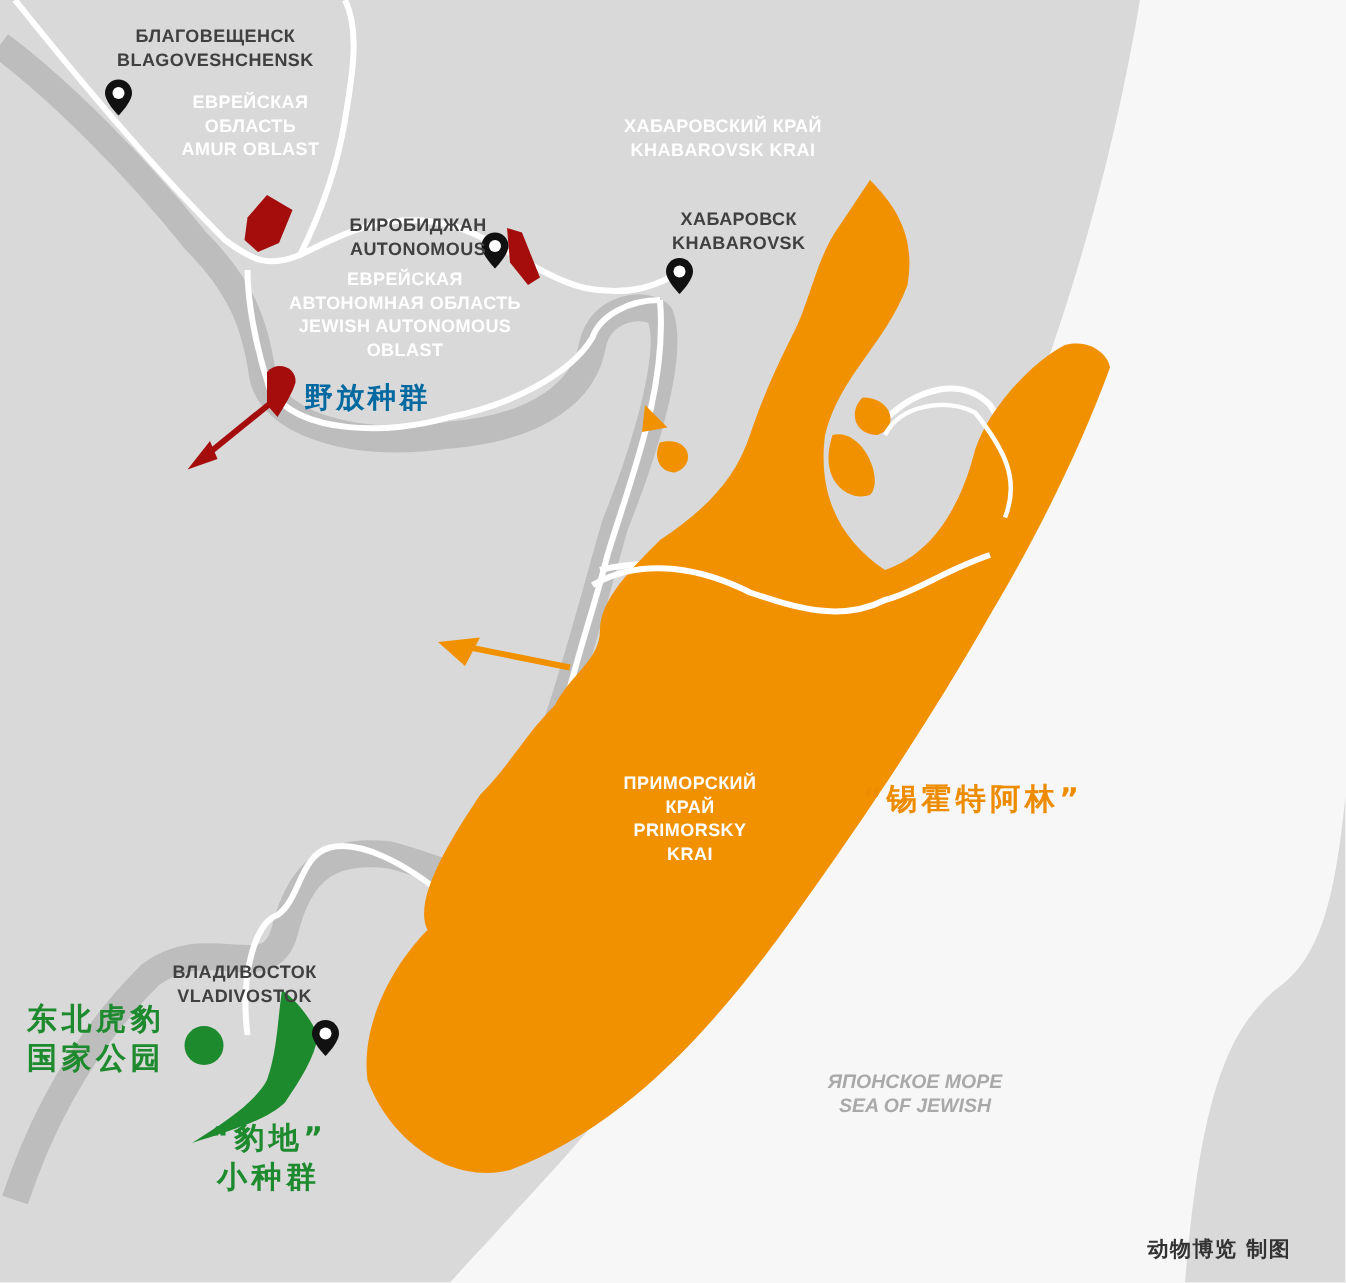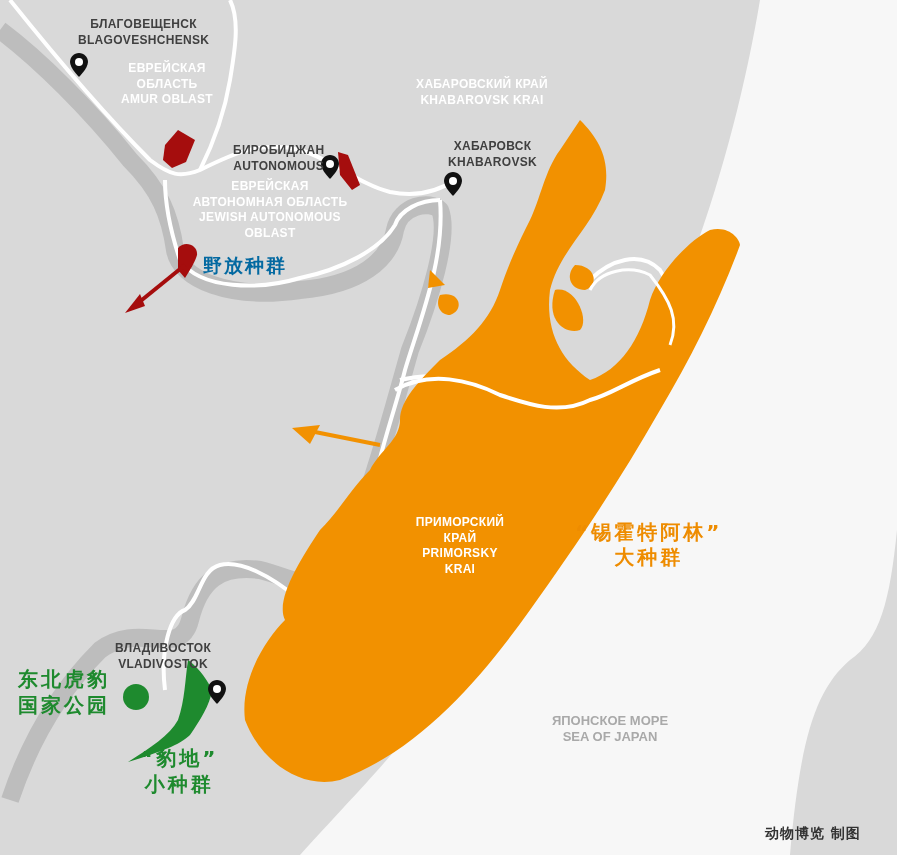--- a/index.html
+++ b/index.html
@@ -1,23 +1,23 @@
 <!DOCTYPE html>
 <html><head>
 <meta charset="utf-8">
 <style>
   html, body { margin:0; padding:0; }
   body { width:897px; height:855px; position:relative; overflow:hidden; background:#f7f7f7; font-family:"Liberation Sans", sans-serif; }
   #map { position:absolute; left:0; top:0; }
   .lbl { position:absolute; text-align:center; font-weight:bold; line-height:1.3; white-space:nowrap; }
   .city { color:#404040; font-size:12px; letter-spacing:0.3px; text-align:center; }
   .region { color:#ffffff; font-size:12px; letter-spacing:0.3px; }
-  .sea { color:#a9a9a9; font-size:13px; line-height:1.25; }
+  .sea { color:#a9a9a9; font-size:13px; font-style:italic; line-height:1.25; }
   .cn-red { color:#0369a1; font-size:19px; font-family:"DejaVu Sans", sans-serif; letter-spacing:2px; font-weight:bold; }
-  .cn-orange { color:#ee8c00; font-size:20px; font-family:"DejaVu Sans", sans-serif; letter-spacing:3px; text-align:center; line-height:1.25; font-weight:bold;}
+  .cn-orange { color:#ee8c00; font-size:20px; font-family:"DejaVu Sans", sans-serif; letter-spacing:3px; text-align:right; line-height:1.25; font-weight:bold;}
   .cn-green { color:#1e8a2e; font-size:20px; font-family:"DejaVu Sans", sans-serif; letter-spacing:3px; text-align:center; line-height:1.3; font-weight:bold;}
   .credit { color:#333; font-size:14px; font-family:"DejaVu Sans", sans-serif; font-weight:bold; letter-spacing:1px; }
 </style>
 </head>
 <body>
 
 <svg id="map" width="897" height="855" viewBox="0 0 897 855" xmlns="http://www.w3.org/2000/svg">
 
   <rect x="0" y="0" width="897" height="855" fill="#f7f7f7"></rect>
 
@@ -109,28 +109,27 @@
 </div>
 <div class="lbl region" style="left:405px; top:515px; width:110px;">
   <div>ПРИМОРСКИЙ</div>
   <div>КРАЙ</div>
   <div>PRIMORSKY</div>
   <div>KRAI</div>
 </div>
 
 <div class="lbl sea" style="left:540px; top:713px; width:140px;">
   <div>ЯПОНСКОЕ МОРЕ</div>
-  <div>SEA OF JAPAN</div>
+  <div>SEA OF JEWISH</div>
 </div>
 
 <div class="lbl cn-red" style="left:203px; top:253px;">野放种群</div>
 
 <div class="lbl cn-orange" style="left:575px; top:520px;">
   <div>“锡霍特阿林”</div>
-  <div>大种群</div>
 </div>
 
 <div class="lbl cn-green" style="left:140px; top:745px;">
   <div>“豹地”</div>
   <div>小种群</div>
 </div>
 
 <div class="lbl cn-green" style="left:18px; top:666px;">
   <div>东北虎豹</div>
   <div>国家公园</div>

